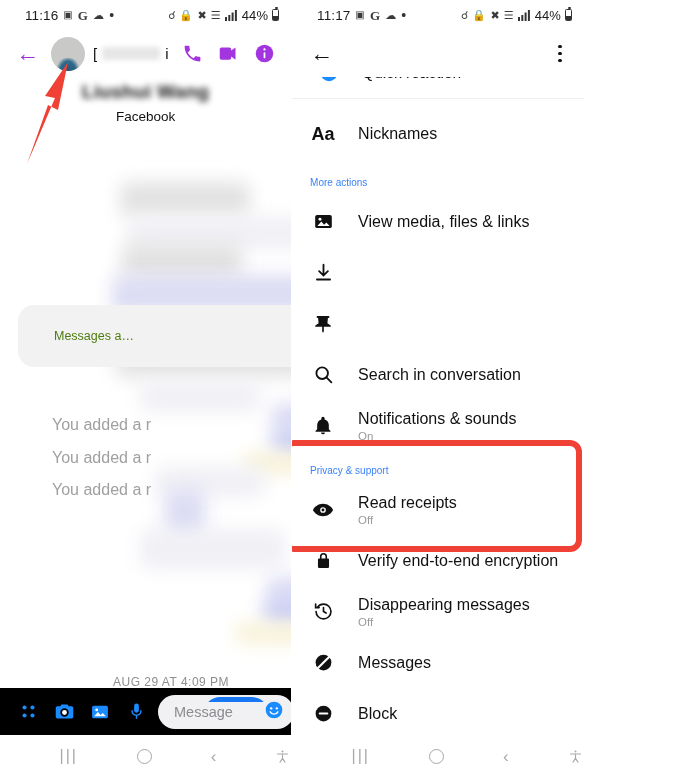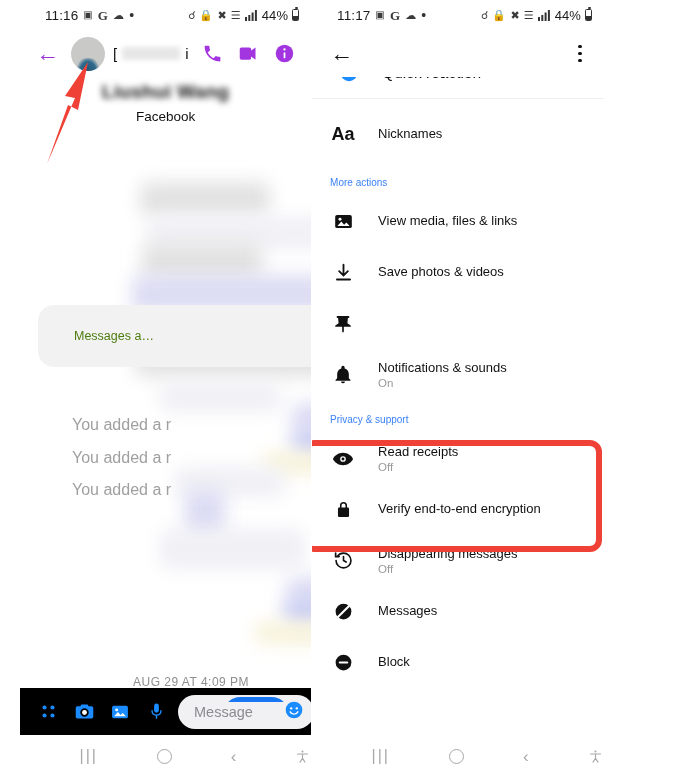--- a/index.html
+++ b/index.html
@@ -2,21 +2,21 @@
 <html><head>
 <meta charset="utf-8">
 <style>
   * { box-sizing: border-box; margin: 0; padding: 0; }
   html, body {
     width: 700px; height: 777px;
     font-family: "Liberation Sans", sans-serif;
     background: #ffffff;
     overflow: hidden;
   }
-  .screens { display: flex; width: 584px; height: 777px; position: relative; margin-left: 20px; }
+  .screens { display: flex; width: 584px; height: 777px; position: relative; }
   .panel { width: 350px; height: 777px; position: relative; background: #fff; overflow: hidden; }
   .panel.left { border-right: 1px solid #ffffff; }
 
   
   .statusbar {
     height: 30px; display: flex; align-items: center;
     justify-content: space-between; padding: 0 12px 0 25px;
     font-size: 13.5px; color: #1c1c1c; letter-spacing: .1px;
   }
   .sb-left { display: flex; align-items: center; gap: 5px; }
@@ -135,21 +135,21 @@
     align-items: center; gap: 22px; padding-left: 26px;
   }
   .cut-ic { color: #1a8cff; display: flex; }
   .cut-label { font-size: 15.5px; color: #111; }
 
   .list { padding-top: 6px; }
   .sec-label { font-size: 10px; color: #3b82f6; padding: 14px 0 8px 18px; }
   .row { display: flex; align-items: center; gap: 22px; padding: 0 18px; height: 51px; }
   .row-ic { width: 26px; display: flex; align-items: center; justify-content: center; color: #111; }
   .row-txt { display: flex; flex-direction: column; justify-content: center; }
-  .row-title { font-size: 13px; color: #111; line-height: 1.25; }
+  .row-title { font-size: 16px; color: #111; line-height: 1.25; }
   .row-sub { font-size: 11.5px; color: #9a9a9a; margin-top: 1px; }
 
   
   .highlight-box {
     position: absolute; left: -10px; top: 440px; width: 300px; height: 112px;
     border: 6px solid #ef4136; border-radius: 12px; z-index: 7; pointer-events: none;
   }
   .arrow-svg { position: absolute; left: 8px; top: 58px; z-index: 8; }
 
   
@@ -394,33 +394,41 @@
           <span class="row-title">View media, files &amp; links</span>
         </span>
       </div>
 
       <div class="row">
         <span class="row-ic">
           <svg width="21" height="21" viewBox="0 0 24 24" fill="none" stroke="currentColor" stroke-width="2.1" stroke-linecap="round">
               <path d="M12 3v11M7 10.5l5 5 5-5M4.5 20h15"></path>
             </svg>
         </span>
-        <span class="row-txt">
-          <span class="row-title">Save photos &amp; videos</span>
-        </span>
       </div>
 
       <div class="row">
         <span class="row-ic">
           <svg width="20" height="20" viewBox="0 0 24 24" fill="currentColor">
               <path d="M14.5 2.5h-5a1.2 1.2 0 000 2.4h.6l.6 6.1-3.5 2.6a1.4 1.4 0 00-.6 1.1v.6h8.4v5.6l1 1.6 1-1.6v-5.6h8.4v-.6c0-.44-.2-.85-.6-1.1l-3.5-2.6.6-6.1h.6a1.2 1.2 0 000-2.4h-5z" transform="translate(-4,0)"></path>
             </svg>
         </span>
       </div>
 
+      <div class="row">
+        <span class="row-ic">
+          <svg width="21" height="21" viewBox="0 0 24 24" fill="none" stroke="currentColor" stroke-width="2.1" stroke-linecap="round">
+              <circle cx="10.5" cy="10.5" r="6.6"></circle>
+              <path d="M15.4 15.4L21 21"></path>
+            </svg>
+        </span>
+        <span class="row-txt">
+          <span class="row-title">Search in conversation</span>
+        </span>
+      </div>
 
       <div class="row">
         <span class="row-ic">
           <svg width="20" height="20" viewBox="0 0 24 24" fill="currentColor">
               <path d="M12 22a2.3 2.3 0 002.3-2.3H9.7A2.3 2.3 0 0012 22zm7-6v-5.2c0-3.3-1.9-6-5-6.7V3a2 2 0 10-4 0v1.1c-3.1.7-5 3.4-5 6.7V16l-2 2v1h18v-1l-2-2z"></path>
             </svg>
         </span>
         <span class="row-txt">
           <span class="row-title">Notifications &amp; sounds</span>
           <span class="row-sub">On</span>

